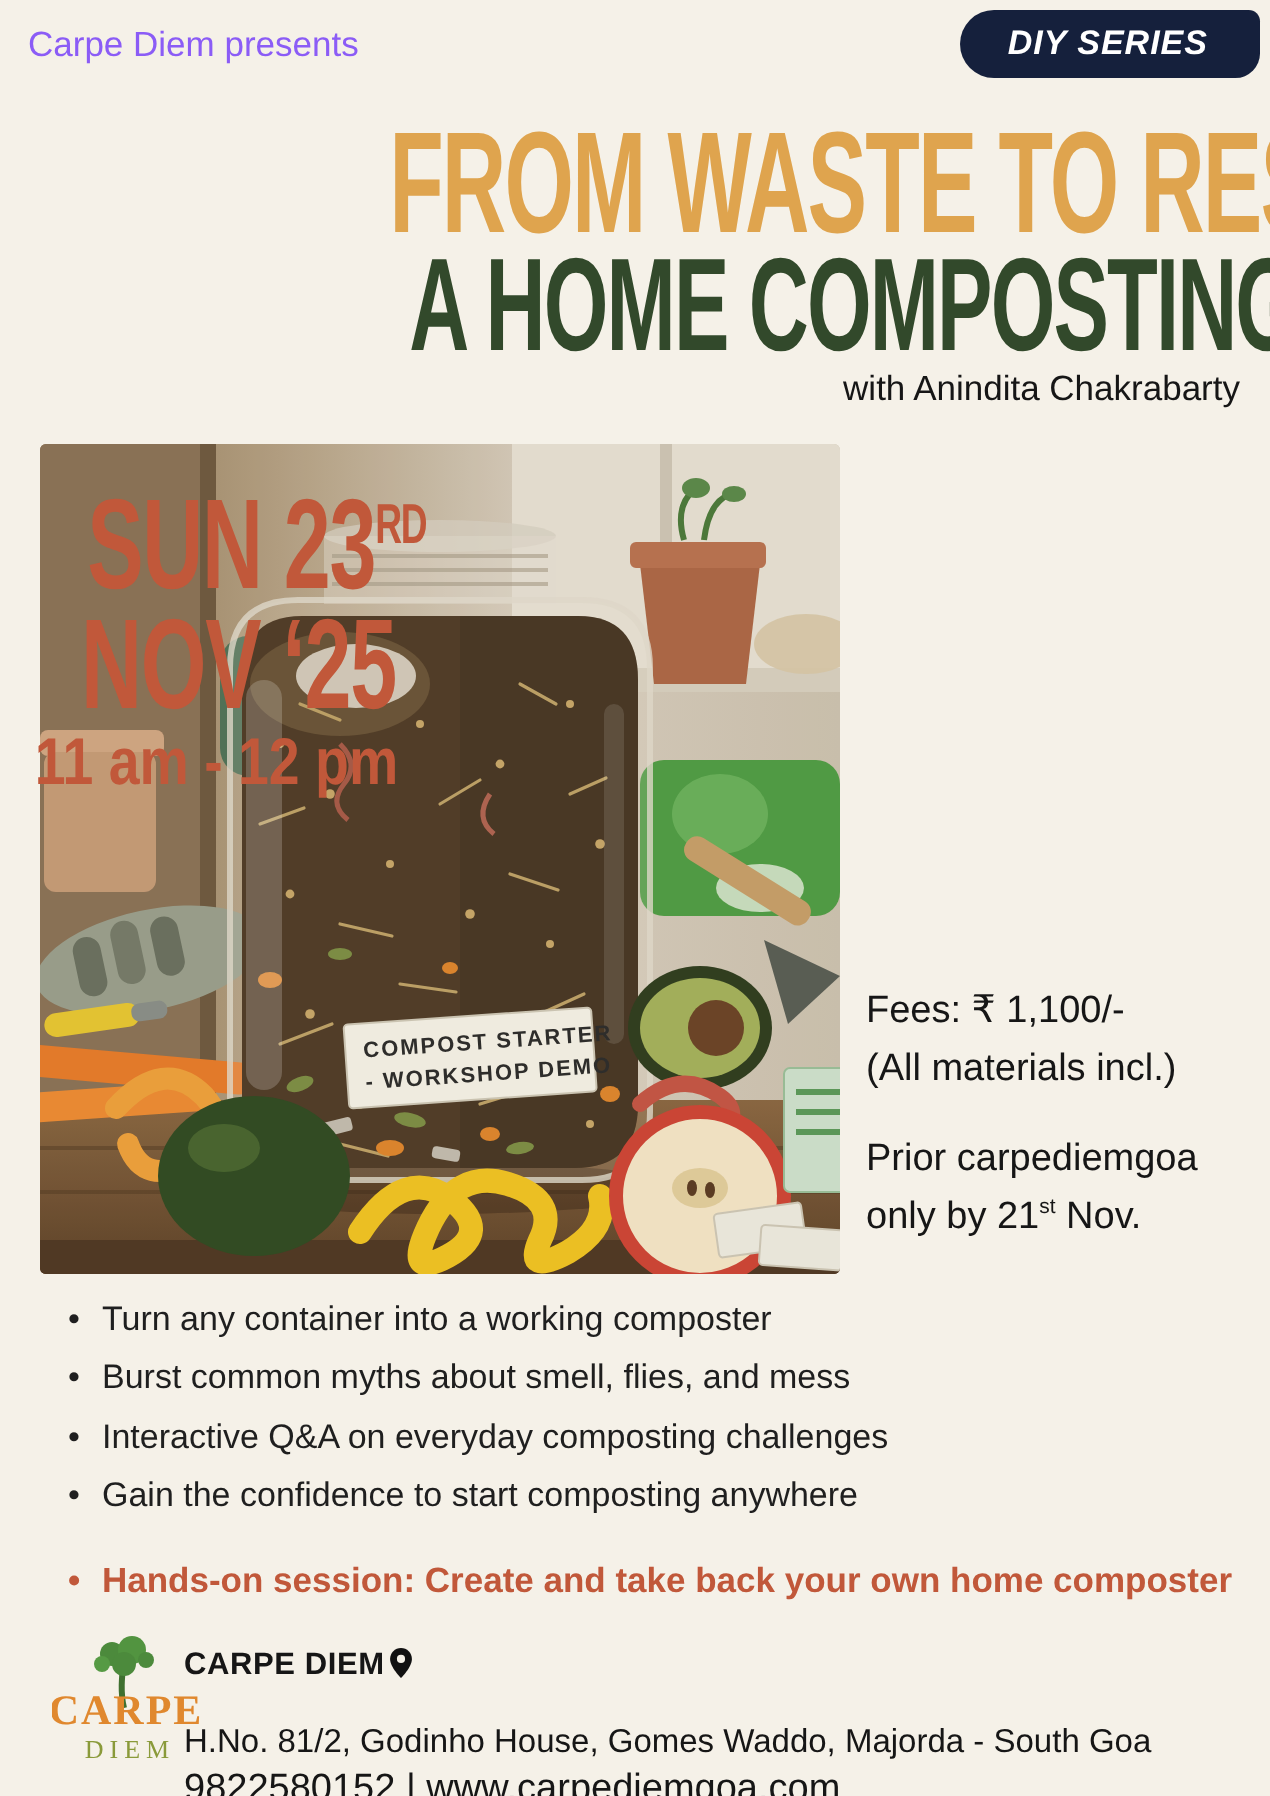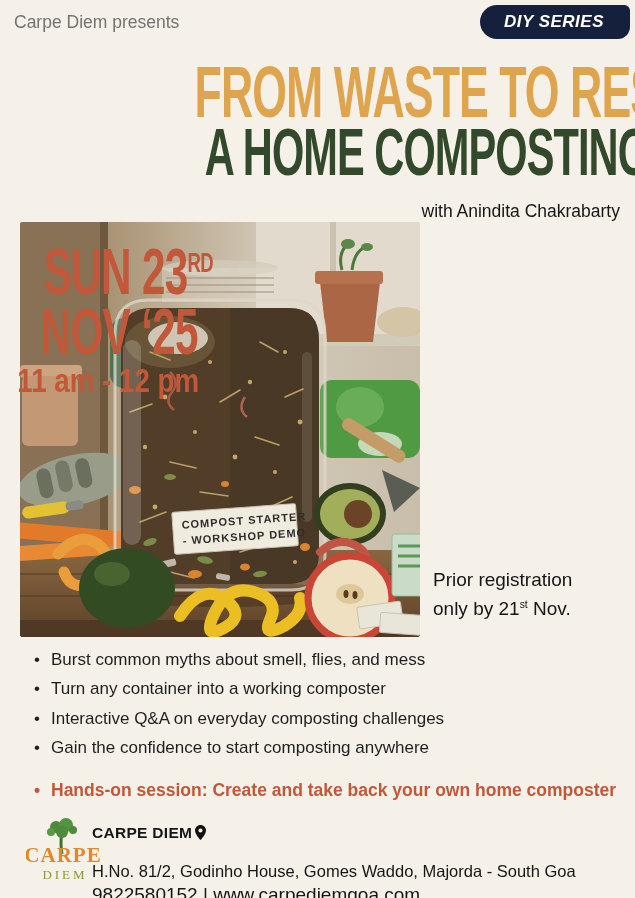--- a/index.html
+++ b/index.html
@@ -3,34 +3,34 @@
 <meta charset="utf-8">
 <style>
   * { margin:0; padding:0; box-sizing:border-box; }
   html,body { background:#ffffff; }
   body { font-family:"Liberation Sans","DejaVu Sans",sans-serif; }
   .poster {
     position:relative; width:635px; height:898px;
     background:#F5F1E8; overflow:hidden; color:#1b1b1b;
   }
   
-  .presents { position:absolute; left:14px; top:12px; font-size:17.5px; color:#737373;text-align:right; }
+  .presents { position:absolute; left:14px; top:12px; font-size:17.5px; color:#8b5cf6;text-align:right; }
   .badge {
     position:absolute; right:5px; top:5px; background:#15203C; color:#fff;
     font-weight:700; font-size:17px; letter-spacing:.5px;
     padding:7px 26px 7px 24px; border-radius:18px 6px 13px 18px;font-style:italic;
   }
   
   .scale-line { position:absolute; left:0; width:635px; text-align:center; line-height:1; }
   .scale-line > span { display:inline-block; white-space:nowrap; transform-origin:center; }
   .t1 { top:56px; }
   .t1 > span { font-size:72px; font-weight:800; letter-spacing:-1.5px; color:#DFA44E; transform:scaleX(.62); }
   .t2 { top:119px; }
   .t2 > span { font-size:66px; font-weight:800; letter-spacing:-1.5px; color:#32492B; transform:scaleX(.63); }
-  .subtitle { position:absolute; right:15px; top:184px; font-size:17.5px; color:#161616;margin-top:17px; }
+  .subtitle { position:absolute; right:15px; top:184px; font-size:17.5px; color:#161616; }
   
   .photo { position:absolute; left:20px; top:222px; width:400px; height:415px; border-radius:3px; overflow:hidden; }
   .dl { position:absolute; width:196px; text-align:center; line-height:1; color:#C1583A; }
   .dl > span { display:inline-block; white-space:nowrap; transform-origin:center; font-weight:800; }
   .d1 { top:240px; } .d1 > span { font-size:64px; letter-spacing:-1px; transform:scaleX(.66); }
   .d2 { top:300px; } .d2 > span { font-size:64px; letter-spacing:-1px; transform:scaleX(.66); }
   .d3 { top:364px;text-align:right; } .d3 > span { font-size:33px; letter-spacing:0; transform:scaleX(.84); }
   .dl sup { font-size:.44em; vertical-align:super; font-weight:800; }
   .fees { position:absolute; left:433px; top:492px; font-size:19px; line-height:1.5; color:#161616; }
   .reg  { position:absolute; left:433px; top:566px; font-size:19px; line-height:1.5; color:#161616; }
@@ -228,28 +228,32 @@
         <path d="M378 324 h24 M378 334 h24 M378 344 h24" stroke="#5a9a5a" stroke-width="3"></path>
       </g>
       <rect width="400" height="415" fill="#7a5a32" opacity="0.05"></rect>
     </svg>
   </div>
 
   <div class="dl d1"><span><span>SUN 23</span><sup>RD</sup></span></div>
   <div class="dl d2"><span>NOV ‘25</span></div>
   <div class="dl d3"><span>11 am - 12 pm</span></div>
 
+  <div class="fees">
+    <div>Fees: ₹ 1,100/-</div>
+    <div>(All materials incl.)</div>
+  </div>
   <div class="reg">
-    <div>Prior registration</div>
+    <div>Prior carpediemgoa</div>
     <div><span>only by 21</span><sup>st</sup><span> Nov.</span></div>
   </div>
 
   <ul class="bullets">
+    <li>Turn any container into a working composter</li>
     <li>Burst common myths about smell, flies, and mess</li>
-    <li>Turn any container into a working composter</li>
     <li>Interactive Q&amp;A on everyday composting challenges</li>
     <li>Gain the confidence to start composting anywhere</li>
   </ul>
   <div class="highlight">Hands-on session: Create and take back your own home composter</div>
 
   <svg class="logo" width="74" height="70" viewBox="0 0 74 70">
     <g>
       <path d="M36 10 C35 20 34 28 36 36" stroke="#3f7030" stroke-width="3" fill="none"></path>
       <circle cx="30" cy="9" r="6" fill="#4c8a3c"></circle>
         <circle cx="40" cy="7" r="7" fill="#529440"></circle>

